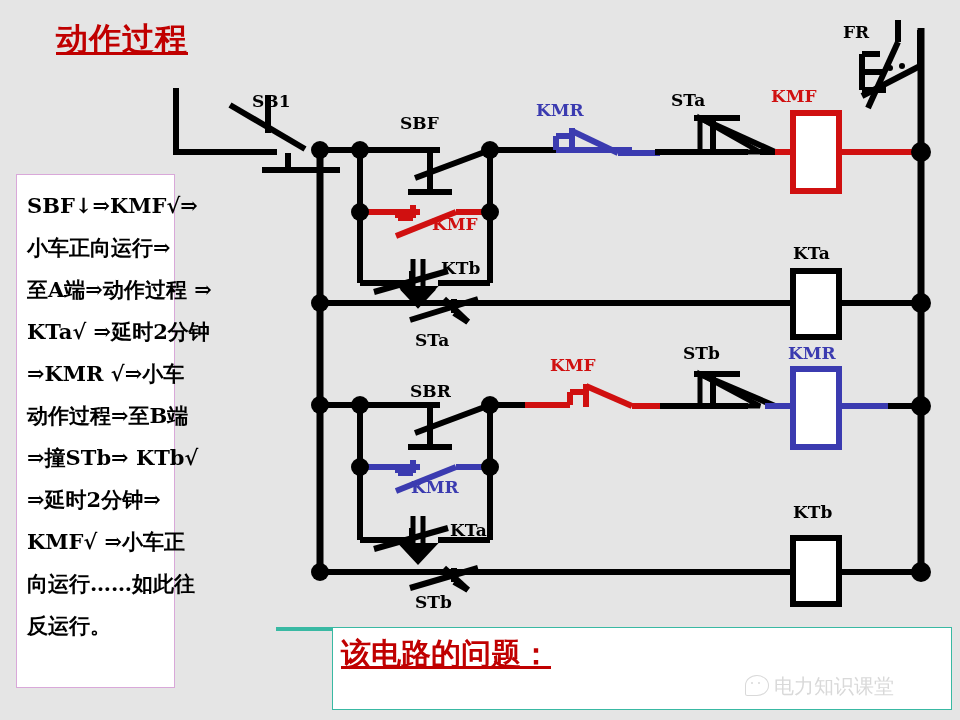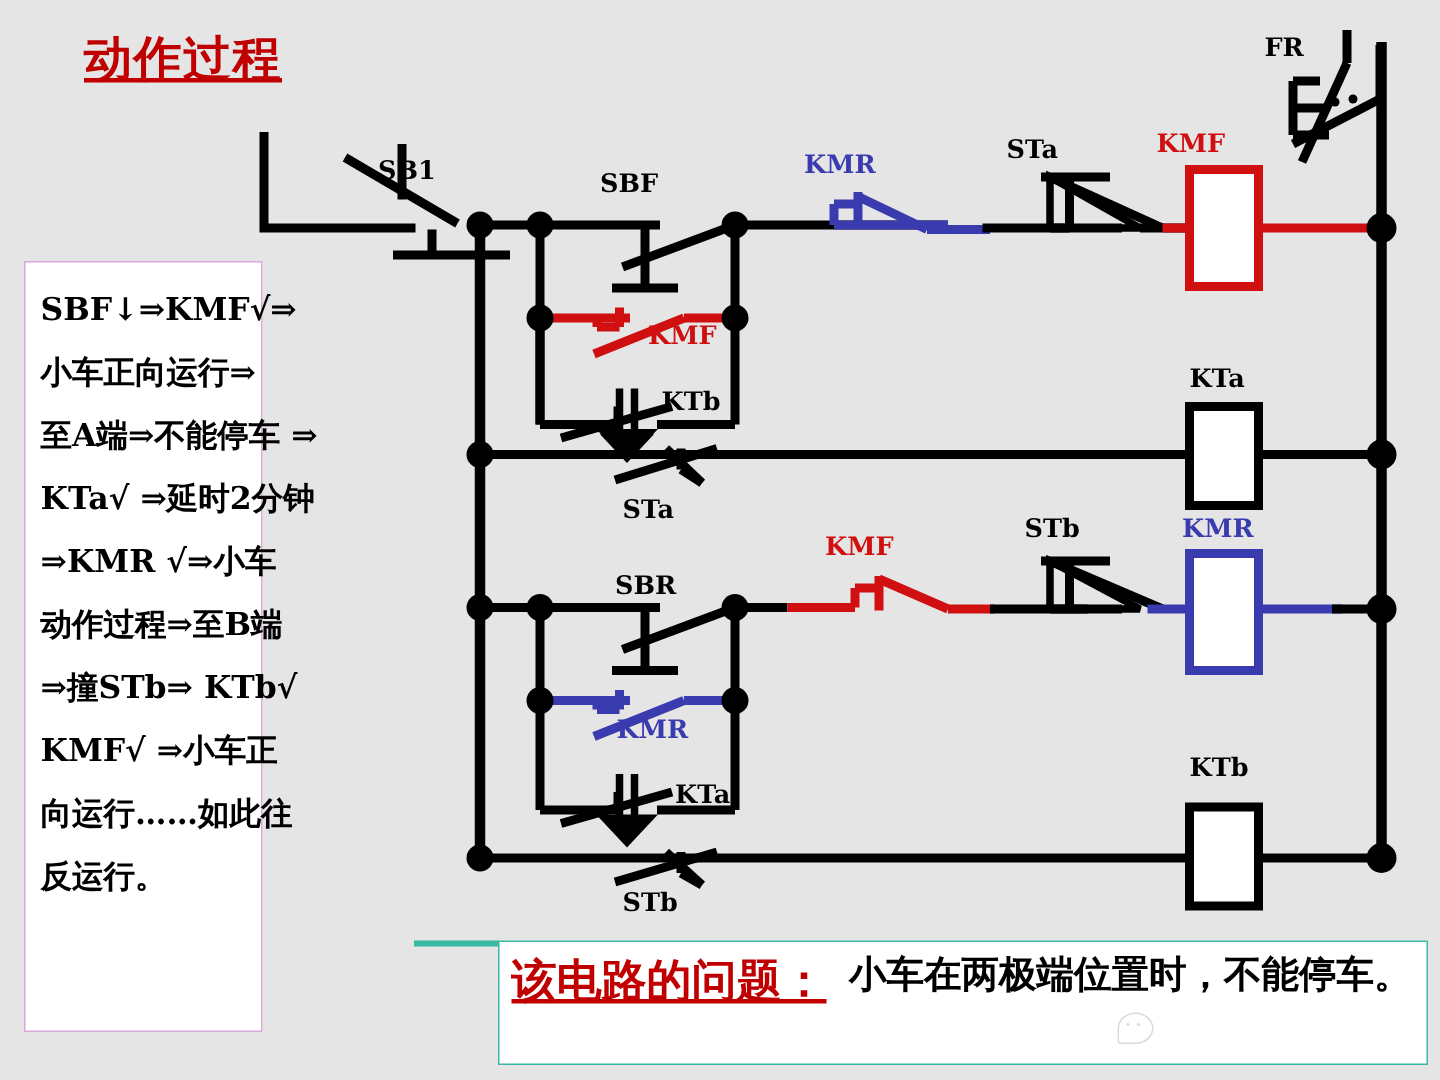--- a/index.html
+++ b/index.html
@@ -330,21 +330,21 @@
         <circle cx="921" cy="406" r="10"></circle>
         <circle cx="320" cy="572" r="9"></circle>
         <circle cx="921" cy="572" r="10"></circle>
       </g>
 
       <path d="M276 629 L334 629" stroke="#39b9a3" stroke-width="4"></path>
     </g>
   </svg>
 
   <div id="circuit-labels">
-      <div class="lbl" style="left: 252px; top: 104px;">SB1</div>
+      <div class="lbl" style="left: 252px; top: 91px;">SB1</div>
       <div class="lbl" style="left: 843px; top: 22px;">FR</div>
       <div class="lbl" style="left: 400px; top: 113px;">SBF</div>
       <div class="lbl blue" style="left: 536px; top: 100px;">KMR</div>
       <div class="lbl" style="left: 671px; top: 90px;">STa</div>
       <div class="lbl red" style="left: 771px; top: 86px;">KMF</div>
       <div class="lbl red" style="left: 432px; top: 214px;">KMF</div>
       <div class="lbl" style="left: 441px; top: 258px;">KTb</div>
       <div class="lbl" style="left: 793px; top: 243px;">KTa</div>
       <div class="lbl" style="left: 415px; top: 330px;">STa</div>
       <div class="lbl red" style="left: 550px; top: 355px;">KMF</div>
@@ -354,34 +354,34 @@
       <div class="lbl blue" style="left: 411px; top: 477px;">KMR</div>
       <div class="lbl" style="left: 450px; top: 520px;">KTa</div>
       <div class="lbl" style="left: 793px; top: 502px;">KTb</div>
       <div class="lbl" style="left: 415px; top: 592px;">STb</div>
     </div>
 
   <div class="desc-box">
     <div id="desc-lines">
         <div class="desc-line">SBF↓⇒KMF√⇒</div>
         <div class="desc-line">小车正向运行⇒</div>
-        <div class="desc-line">至A端⇒不能停车 ⇒</div>
+        <div class="desc-line">至A端⇒动作过程 ⇒</div>
         <div class="desc-line">KTa√ ⇒延时2分钟</div>
         <div class="desc-line">⇒KMR √⇒小车</div>
         <div class="desc-line">动作过程⇒至B端</div>
         <div class="desc-line">⇒撞STb⇒ KTb√</div>
+        <div class="desc-line">⇒延时2分钟⇒</div>
         <div class="desc-line">KMF√ ⇒小车正</div>
         <div class="desc-line">向运行……如此往</div>
         <div class="desc-line">反运行。</div>
       </div>
   </div>
 
   <div class="problem-box">
     <div class="problem-inner">
       <div class="problem-label">该电路的问题：</div>
-      <div class="problem-text">小车在两极端位置时，不能停车。</div>
       <div class="watermark">
-        <span class="watermark-mark"></span>
+        <span class="watermark-mark"></span><span>电力知识课堂</span>
       </div>
     </div>
   </div>
 
 </div>
 
 </body></html>

